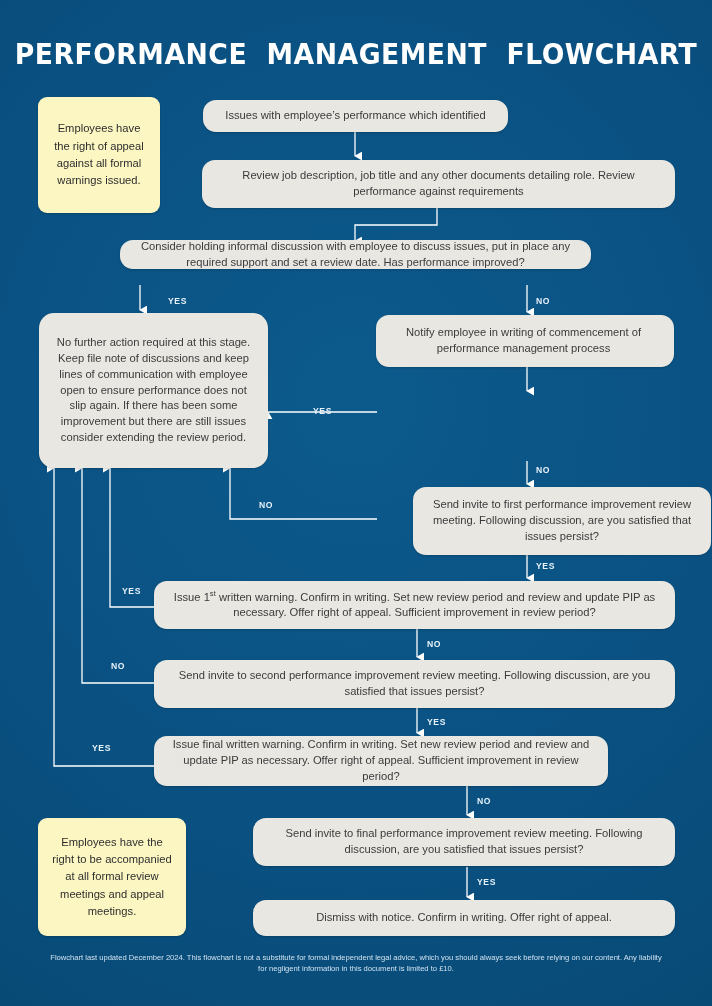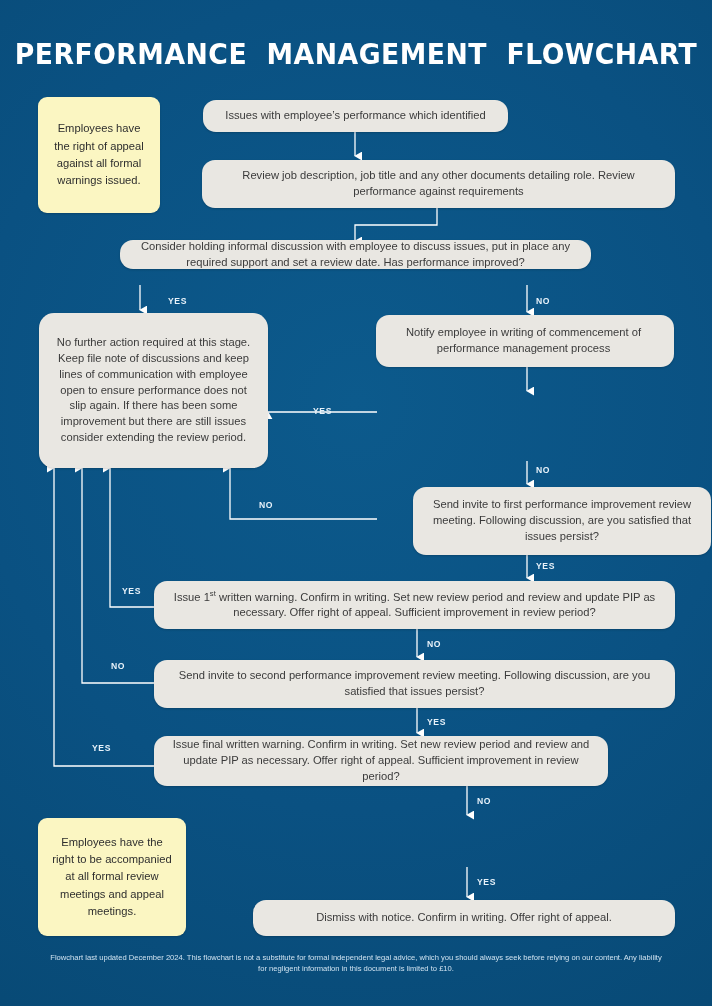--- a/index.html
+++ b/index.html
@@ -181,20 +181,23 @@
   </div>
 
   <div class="box" style="left:154px; top:660px; width:521px; height:48px;">
     <span>Send invite to second performance improvement review meeting. Following discussion, are you satisfied that issues persist?</span>
   </div>
 
   <div class="box" style="left:154px; top:736px; width:454px; height:50px;">
     <span>Issue final written warning. Confirm in writing. Set new review period and review and update PIP as necessary. Offer right of appeal. Sufficient improvement in review period?</span>
   </div>
 
+  <div class="box" style="left:253px; top:818px; width:422px; height:48px;">
+    <span>Send invite to final performance improvement review meeting. Following discussion, are you satisfied that issues persist?</span>
+  </div>
 
   <div class="box" style="left:253px; top:900px; width:422px; height:36px;">
     <span>Dismiss with notice. Confirm in writing. Offer right of appeal.</span>
   </div>
 
   <div class="box note" style="left:38px; top:818px; width:148px; height:118px;">
     <span>Employees have the right to be accompanied at all formal review meetings and appeal meetings.</span>
   </div>
 
   <div class="edge-label" style="left:168px; top:296px;">YES</div>

